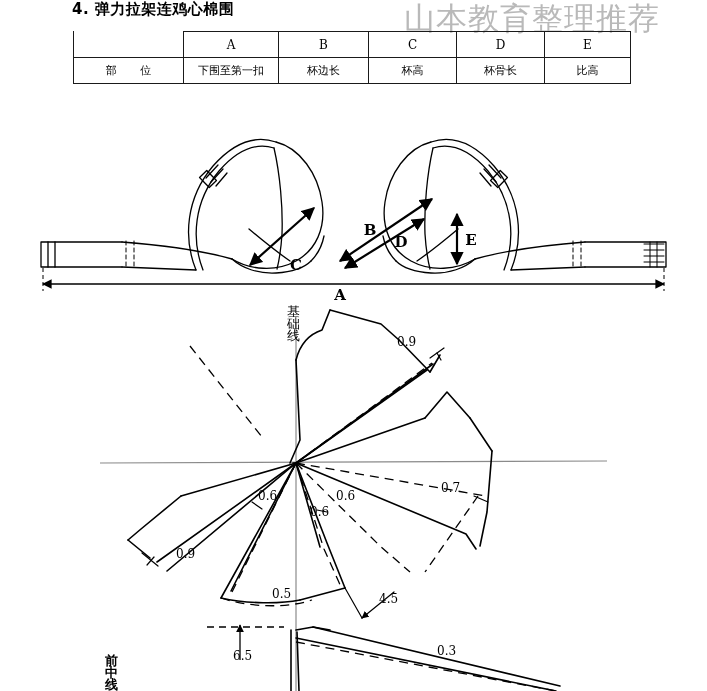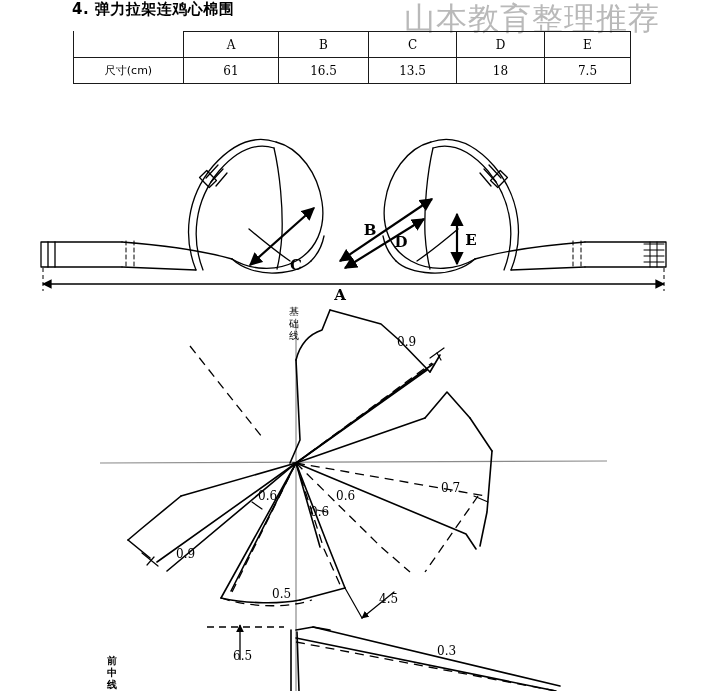--- a/index.html
+++ b/index.html
@@ -86,24 +86,24 @@
 
   .lbl {
     font-family: "DejaVu Serif", "Liberation Serif", serif;
     fill: #000;
   }
   .lbl-letter { font-size: 15px; font-weight: bold; }
   .lbl-num { font-size: 12px; }
 
   .vtext {
     position: absolute;
-    font-size: 10px;
+    font-size: 13px;
     line-height: 12px;
     width: 12px;
-    text-align: right;
+    text-align: center;
     color: #000;
   }
   #baseline-label { left: 287px; top: 306px; }
   #front-center-label { left: 105px; top: 655px; font-weight: bold; }
 </style>
 </head>
 <body>
 
 <div id="page-title">4. 弹力拉架连鸡心棉围</div>
 
@@ -121,26 +121,26 @@
   <tbody>
     <tr>
       <td class="corner"></td>
       <td class="hdr-letter">A</td>
       <td class="hdr-letter">B</td>
       <td class="hdr-letter">C</td>
       <td class="hdr-letter">D</td>
       <td class="hdr-letter">E</td>
     </tr>
     <tr>
-      <td>尺寸(cm)</td>
-      <td class="value">61</td>
-      <td class="value">16.5</td>
-      <td class="value">13.5</td>
-      <td class="value">18</td>
-      <td class="value">7.5</td>
+      <td class="part-label">部  位</td>
+      <td>下围至第一扣</td>
+      <td>杯边长</td>
+      <td>杯高</td>
+      <td>杯骨长</td>
+      <td>比高</td>
     </tr>
   </tbody>
 </table>
 
 <svg class="drawing" id="bra-illustration" width="707" height="175">
   <g fill="none" stroke="#000" stroke-width="1.3" stroke-linejoin="round" stroke-linecap="round">
 
     <path d="M196 142 C183 110, 186 70, 213 38 C236 12, 258 8, 276 14"></path>
 
     <path d="M203 142 C191 111, 194 73, 219 43 C239 20, 258 15, 274 20"></path>

